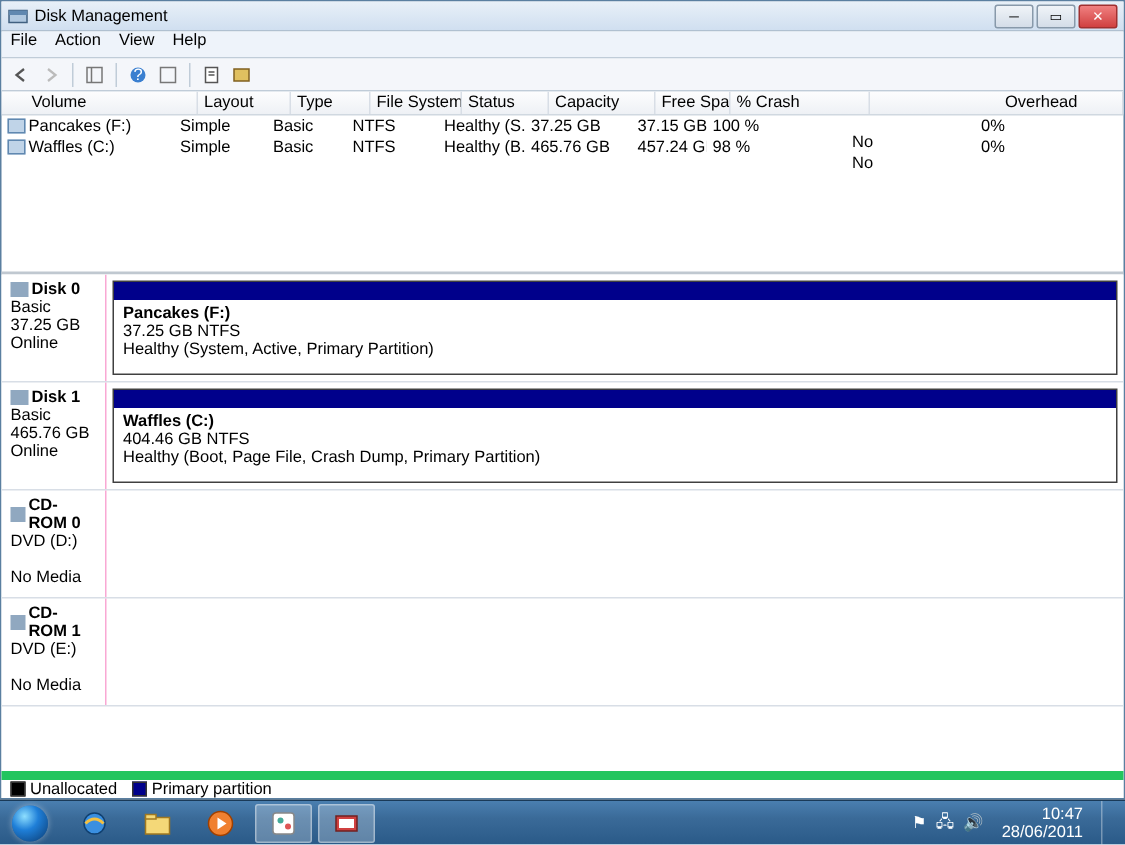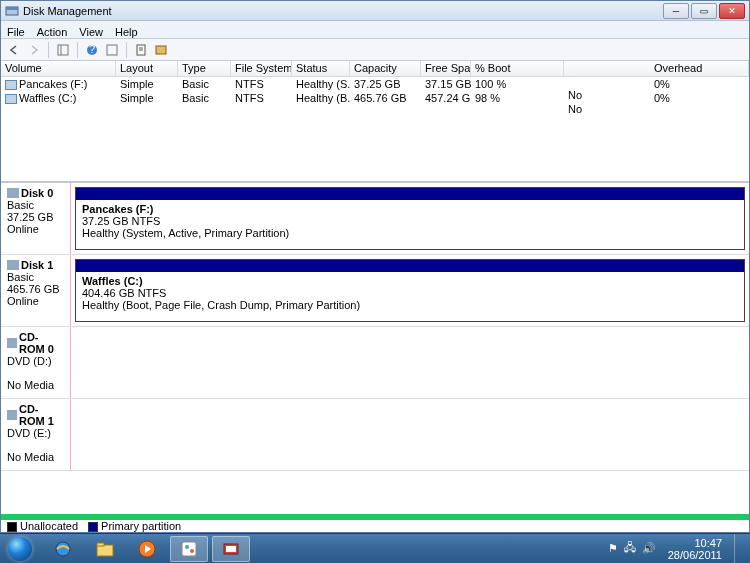--- a/index.html
+++ b/index.html
@@ -7,30 +7,30 @@
 
 
 .window { position: absolute; top: 0; left: 0; right: 0; bottom: 30px; border: 1px solid #5a7fa0; background: #fff; display: flex; flex-direction: column; }
 .titlebar { height: 20px; background: linear-gradient(#e8f0f8, #d0dff0); display: flex; align-items: center; padding: 0 4px; border-bottom: 1px solid #b0c0d0; }
 .titlebar .icon { width: 14px; height: 14px; margin-right: 4px; }
 .titlebar .title { flex: 1; color: #000; }
 .win-controls { display: flex; gap: 2px; }
 .win-btn { width: 26px; height: 16px; border: 1px solid #8899aa; background: linear-gradient(#f0f4f8,#d4dde8); display: flex; align-items: center; justify-content: center; cursor: pointer; font-size: 9px; border-radius: 2px; }
 .win-btn.close { background: linear-gradient(#f08080,#d04040); color: #fff; border-color: #a03030; }
 
-.menubar { height: 18px; background: #eef3fa; display: flex; align-items: flex-end; gap: 12px; padding: 0 6px; border-bottom: 1px solid #c0ccd8; }
+.menubar { height: 18px; background: #eef3fa; display: flex; align-items: flex-start; gap: 12px; padding: 0 6px; border-bottom: 1px solid #c0ccd8; }
 .menubar span { cursor: default; }
 
 .toolbar { height: 22px; background: #f4f6fa; display: flex; align-items: center; gap: 2px; padding: 0 4px; border-bottom: 1px solid #c0ccd8; }
 .tool-btn { width: 18px; height: 18px; display: flex; align-items: center; justify-content: center; cursor: pointer; border: 1px solid transparent; }
 .tool-sep { width: 1px; height: 16px; background: #c0ccd8; margin: 0 3px; }
 
 
 .vol-list { height: 122px; border-bottom: 2px solid #c0c8d0; overflow: auto; }
-.vol-header { display: flex; background: linear-gradient(#fdfdfe,#eef1f5); border-bottom: 1px solid #d0d8e0; height: 16px; }
+.vol-header { display: flex; background: linear-gradient(#fdfdfe,#eef1f5); border-bottom: 1px solid #d0d8e0; height: 16px; padding-left: 16px; }
 .vol-header .col { padding: 1px 4px; border-right: 1px solid #d8dee6; white-space: nowrap; overflow: hidden; }
 .vol-row { display: flex; height: 14px; align-items: center; }
 .vol-row .col { padding: 0 4px; white-space: nowrap; overflow: hidden; color: #000; }
 .vol-row .vol-icon { width: 12px; height: 10px; background: #c0d4e8; border: 1px solid #6088b0; display: inline-block; margin-right: 2px; vertical-align: middle; }
 
 .c-vol { width: 115px; }
 .c-lay { width: 62px; }
 .c-typ { width: 53px; }
 .c-fs  { width: 61px; }
 .c-sta { width: 58px; }
@@ -144,21 +144,21 @@
 
   <div class="vol-list">
     <div class="vol-header">
       <div class="col c-vol">Volume</div>
       <div class="col c-lay">Layout</div>
       <div class="col c-typ">Type</div>
       <div class="col c-fs">File System</div>
       <div class="col c-sta">Status</div>
       <div class="col c-cap">Capacity</div>
       <div class="col c-fsp">Free Spa...</div>
-      <div class="col c-pfr">% Boot</div>
+      <div class="col c-pfr">% Crash</div>
       <div class="col c-ft">Fault Tolerance</div>
       <div class="col c-ov">Overhead</div>
     </div>
     <div class="vol-row">
       <div class="col c-vol"><span class="vol-icon"></span><span>Pancakes (F:)</span></div>
       <div class="col c-lay">Simple</div>
       <div class="col c-typ">Basic</div>
       <div class="col c-fs">NTFS</div>
       <div class="col c-sta">Healthy (S...</div>
       <div class="col c-cap">37.25 GB</div>

